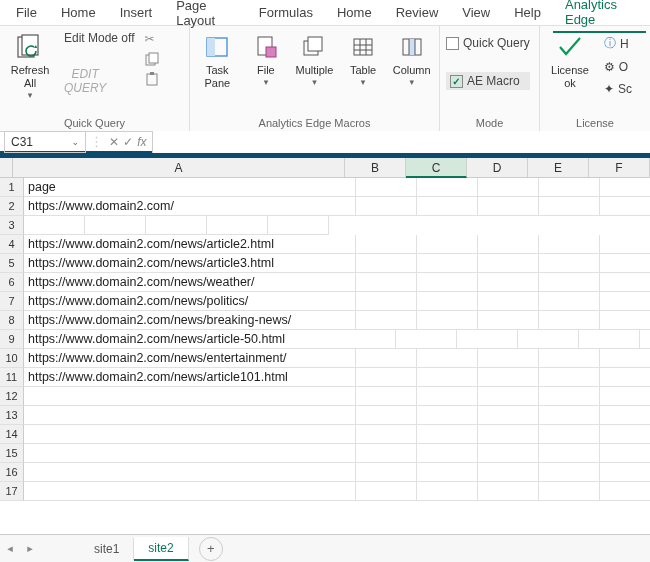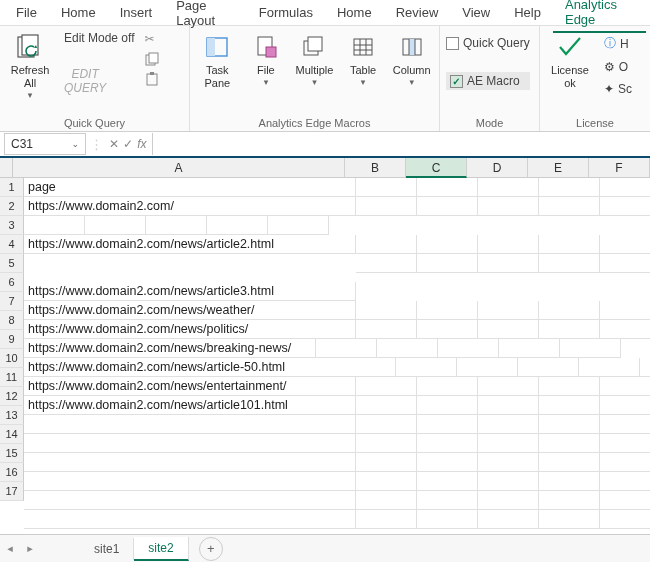--- a/index.html
+++ b/index.html
@@ -20,21 +20,21 @@
 
 .col-stack { display: flex; flex-direction: column; gap: 20px; font-size: 12px; color: #444; }
 .col-stack .item { padding: 1px 4px; display: flex; align-items: center; gap: 4px; }
 .col-stack .item.disabled { color: #aaa; font-style: italic; }
 
 .chk-row { display: flex; align-items: center; gap: 4px; font-size: 12px; padding: 2px 0; }
 .chk-box { width: 13px; height: 13px; border: 1px solid #888; background: #fff; display: flex; align-items: center; justify-content: center; font-size: 10px; }
 .chk-box.checked { background: #d4e8dc; }
 .chk-box.checked::after { content: '✓'; color: #0a7858; font-weight: bold; }
 
-.namebox-row { display: flex; align-items: center; height: 26px; border-bottom: 2px solid #0c4a6e; background: #fff; }
+.namebox-row { display: flex; align-items: center; height: 26px; border-bottom: 7px solid #0c4a6e; background: #fff; }
 .namebox { width: 82px; height: 22px; border: 1px solid #ccc; margin: 0 4px; padding: 0 6px; display: flex; align-items: center; justify-content: space-between; font-size: 12px; }
 .fx-area { display: flex; align-items: center; gap: 4px; padding: 0 6px; }
 .fx-ico { color: #888; font-size: 12px; }
 .fx-input { flex: 1; height: 22px; border: none; border-left: 1px solid #ccc; padding: 0 6px; font-size: 12px; }
 
 .grid-wrap { display: flex; }
 .corner { width: 24px; height: 20px; border-right: 1px solid #ccc; border-bottom: 1px solid #ccc; background: #f0f0f0; }
 .col-headers { display: flex; }
 .col-h { height: 20px; border-right: 1px solid #d0d0d0; border-bottom: 1px solid #ccc; background: #f0f0f0; text-align: center; font-size: 12px; color: #333; line-height: 20px; }
 .col-h.active { background: #d4e8dc; border-bottom: 2px solid #0a7858; }
@@ -287,21 +287,21 @@
       </div>
       <div class="cell-row">
         <div class="cell" style="width: 332px;">https://www.domain2.com/news/article2.html</div>
         <div class="cell" style="width: 61px;"></div>
         <div class="cell" style="width: 61px;"></div>
         <div class="cell" style="width: 61px;"></div>
         <div class="cell" style="width: 61px;"></div>
         <div class="cell" style="width: 61px;"></div>
       </div>
       <div class="cell-row">
-        <div class="cell" style="width: 332px; margin-top: 28px;">https://www.domain2.com/news/article3.html</div>
+        <div class="cell" style="width: 332px;">https://www.domain2.com/news/article3.html</div>
         <div class="cell" style="width: 61px;"></div>
         <div class="cell" style="width: 61px;"></div>
         <div class="cell" style="width: 61px;"></div>
         <div class="cell" style="width: 61px;"></div>
         <div class="cell" style="width: 61px;"></div>
       </div>
       <div class="cell-row">
         <div class="cell" style="width: 332px;">https://www.domain2.com/news/weather/</div>
         <div class="cell" style="width: 61px;"></div>
         <div class="cell" style="width: 61px;"></div>
@@ -311,21 +311,21 @@
       </div>
       <div class="cell-row">
         <div class="cell" style="width: 332px;">https://www.domain2.com/news/politics/</div>
         <div class="cell" style="width: 61px;"></div>
         <div class="cell" style="width: 61px;"></div>
         <div class="cell" style="width: 61px;"></div>
         <div class="cell" style="width: 61px;"></div>
         <div class="cell" style="width: 61px;"></div>
       </div>
       <div class="cell-row">
-        <div class="cell" style="width: 292px;">https://www.domain2.com/news/breaking-news/</div>
+        <div class="cell" style="width: 332px;">https://www.domain2.com/news/breaking-news/</div>
         <div class="cell" style="width: 61px;"></div>
         <div class="cell" style="width: 61px;"></div>
         <div class="cell" style="width: 61px;"></div>
         <div class="cell" style="width: 61px;"></div>
         <div class="cell" style="width: 61px;"></div>
       </div>
       <div class="cell-row">
         <div class="cell" style="width: 372px;">https://www.domain2.com/news/article-50.html</div>
         <div class="cell" style="width: 61px;"></div>
         <div class="cell" style="width: 61px;"></div>

